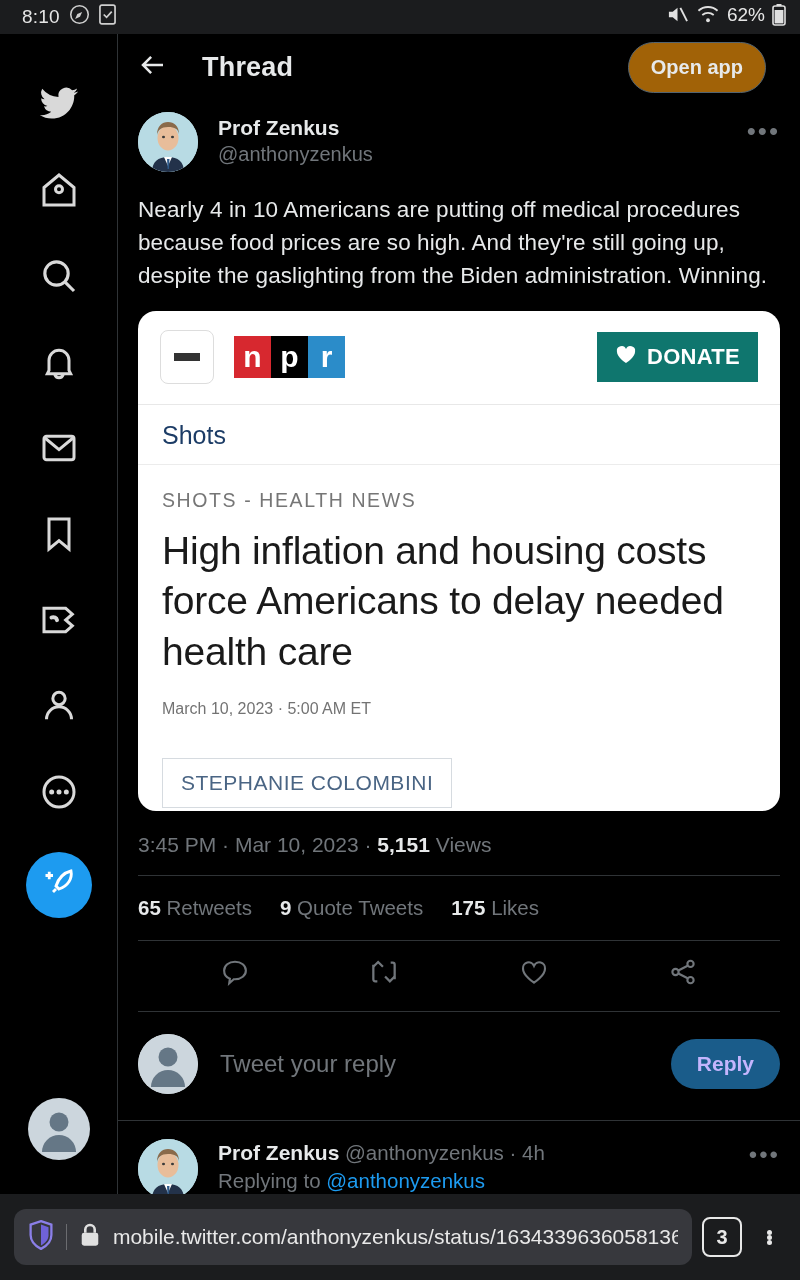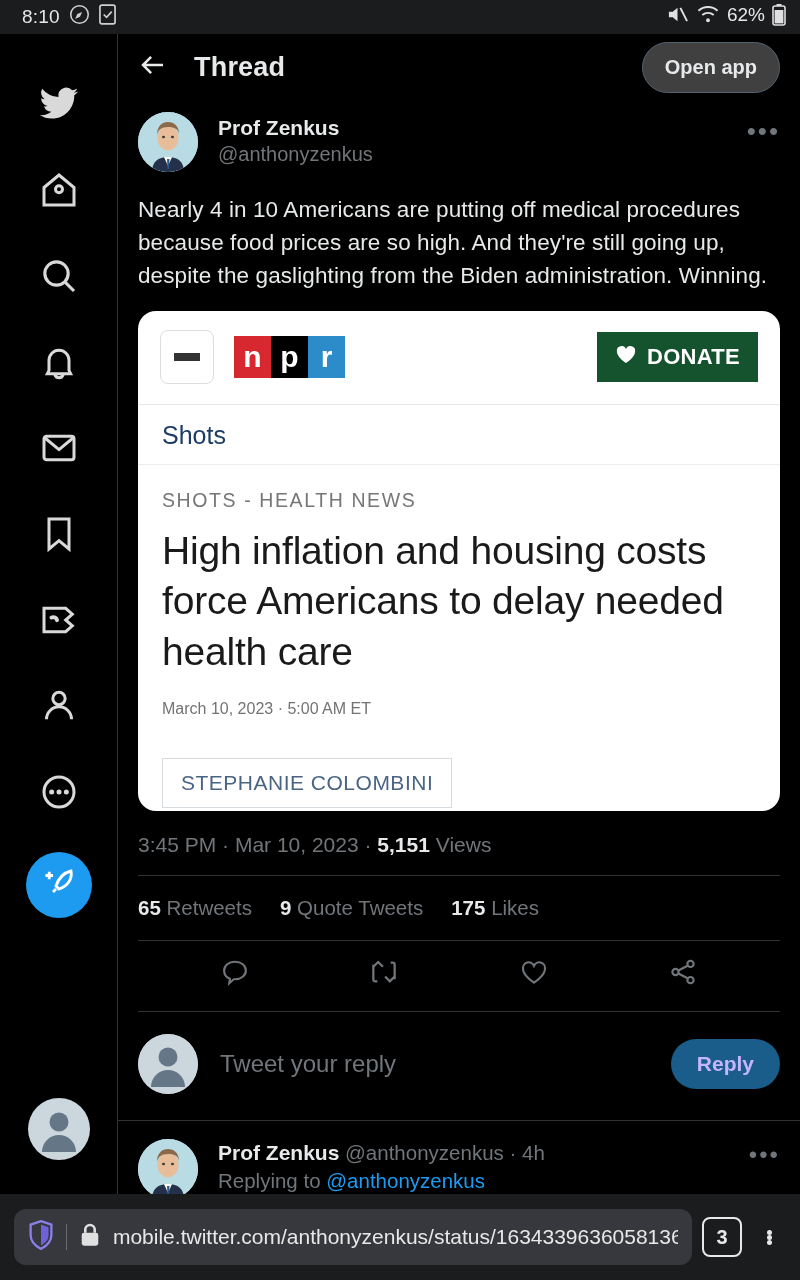--- a/index.html
+++ b/index.html
@@ -41,28 +41,28 @@
     color:#fff;
   }
   .rail-bottom {
     position:absolute; bottom:64px; left:50%; transform:translateX(-50%);
   }
 
   
   .main { flex:1 1 auto; background:#000; overflow:hidden; position:relative; }
 
   .topbar {
-    height:66px; display:flex; align-items:center; padding:0 20px 0 18px; gap:24px;
+    height:66px; display:flex; align-items:center; padding:0 34px 0 18px; gap:32px;
   }
   .back-arrow { width:34px; height:34px; display:flex; align-items:center; justify-content:center; color:#e7e9ea; }
   .thread-title { color:#e7e9ea; font-size:27px; font-weight:bold; letter-spacing:.2px; }
   .openapp {
     margin-left:auto; border:1px solid #536471; border-radius:999px;
     color:#e7e9ea; font-size:20px; font-weight:bold;
-    padding:13px 22px; background:#404040;
+    padding:13px 22px; background:#a16207;
   }
 
   .tweet { padding:0 20px 0 20px; }
   .tweet-head { display:flex; align-items:flex-start; gap:20px; padding-top:12px; }
   .avatar {
     width:60px; height:60px; border-radius:50%; flex:0 0 60px;
     background:#b8dbe4; overflow:hidden; position:relative;
   }
   .avatar svg { display:block; }
   .names { padding-top:3px; }
@@ -93,21 +93,21 @@
   .npr-logo { display:flex; height:42px; }
   .npr-logo span {
     width:37px; display:flex; align-items:center; justify-content:center;
     color:#fff; font-weight:bold; font-size:30px; font-family:"Liberation Sans", sans-serif;
     line-height:1;
   }
   .npr-n { background:#d7282f; }
   .npr-p { background:#000; }
   .npr-r { background:#2b8cc9; }
   .donate {
-    margin-left:auto; background:#14532d; color:#fff; font-weight:bold;
+    margin-left:auto; background:#0f766e; color:#fff; font-weight:bold;
     font-size:22px; padding:12px 18px; display:flex; align-items:center; gap:10px;
     letter-spacing:.3px;
   }
   .section-row { padding:16px 24px 14px; border-bottom:1px solid #ececec; }
   .section-name { color:#1c3c66; font-size:25px; font-weight:normal; }
   .art-body { padding:24px 24px 0; }
   .kicker { color:#767676; font-size:19.5px; letter-spacing:1.6px; font-weight:500; }
   .headline {
     color:#1a1a1a; font-size:39px; line-height:1.3; margin-top:14px;
     font-weight:normal; letter-spacing:-.2px;

